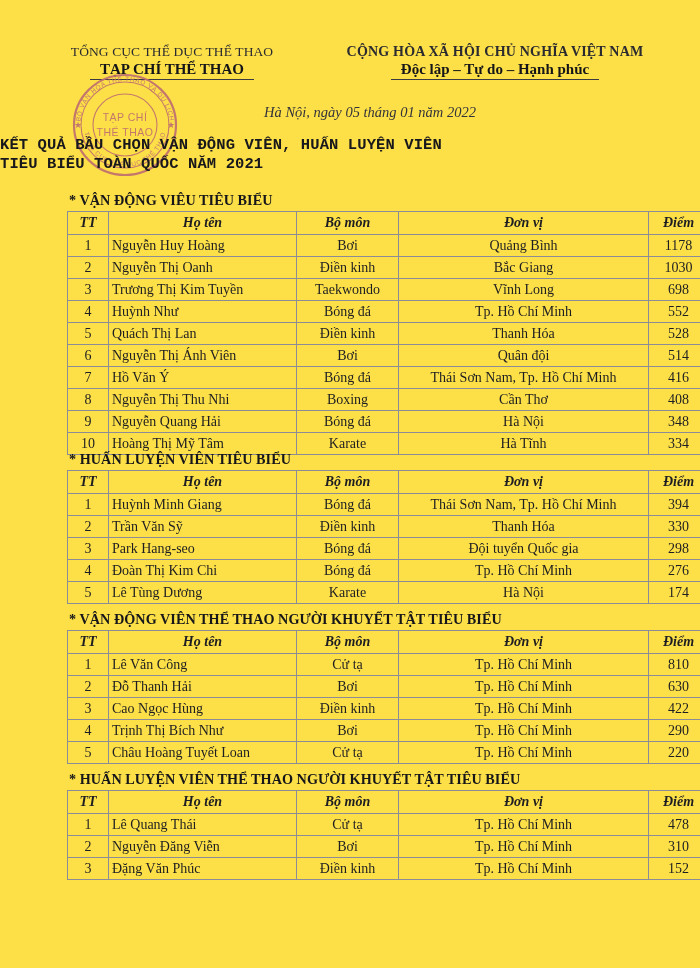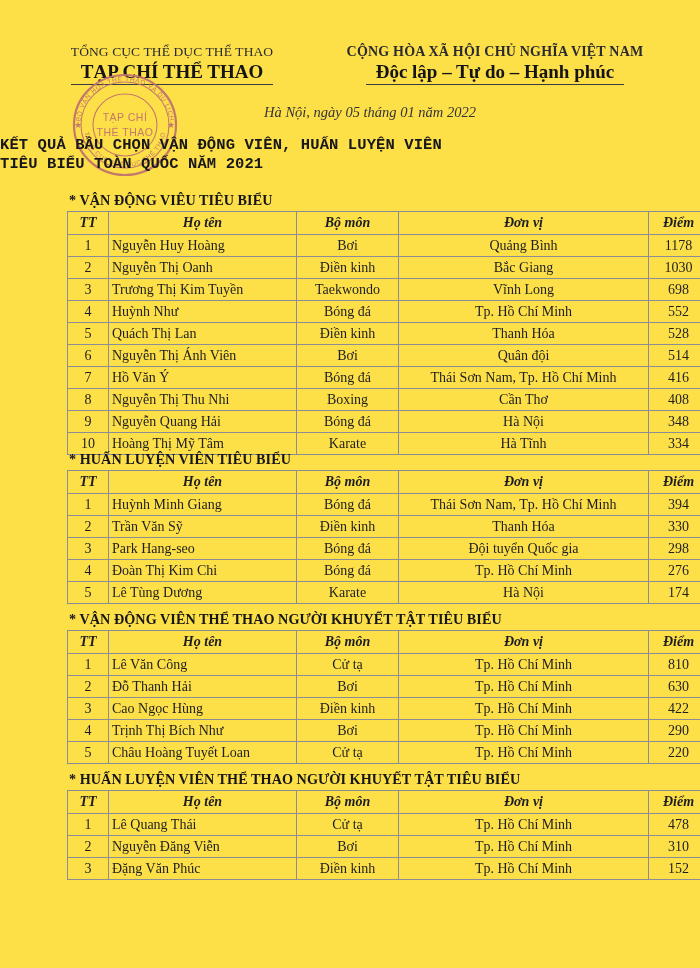--- a/index.html
+++ b/index.html
@@ -42,21 +42,21 @@
     margin-left: 8px;
     text-align: center;
   }
   .hdr-line1 {
     font-size: 13.5px;
     letter-spacing: .1px;
     white-space: nowrap;
     color: #2a2a30;
   }
   .hdr-line2 {
-    font-size: 19px;
+    font-size: 15px;
     font-weight: bold;
     margin-top: 1px;
     white-space: nowrap;
     display: inline-block;
     color: #141419;
   }
   .hdr-line2.ul {
     border-bottom: 1.3px solid #3a3a40;
     padding: 0 10px 1px 10px;
   }

